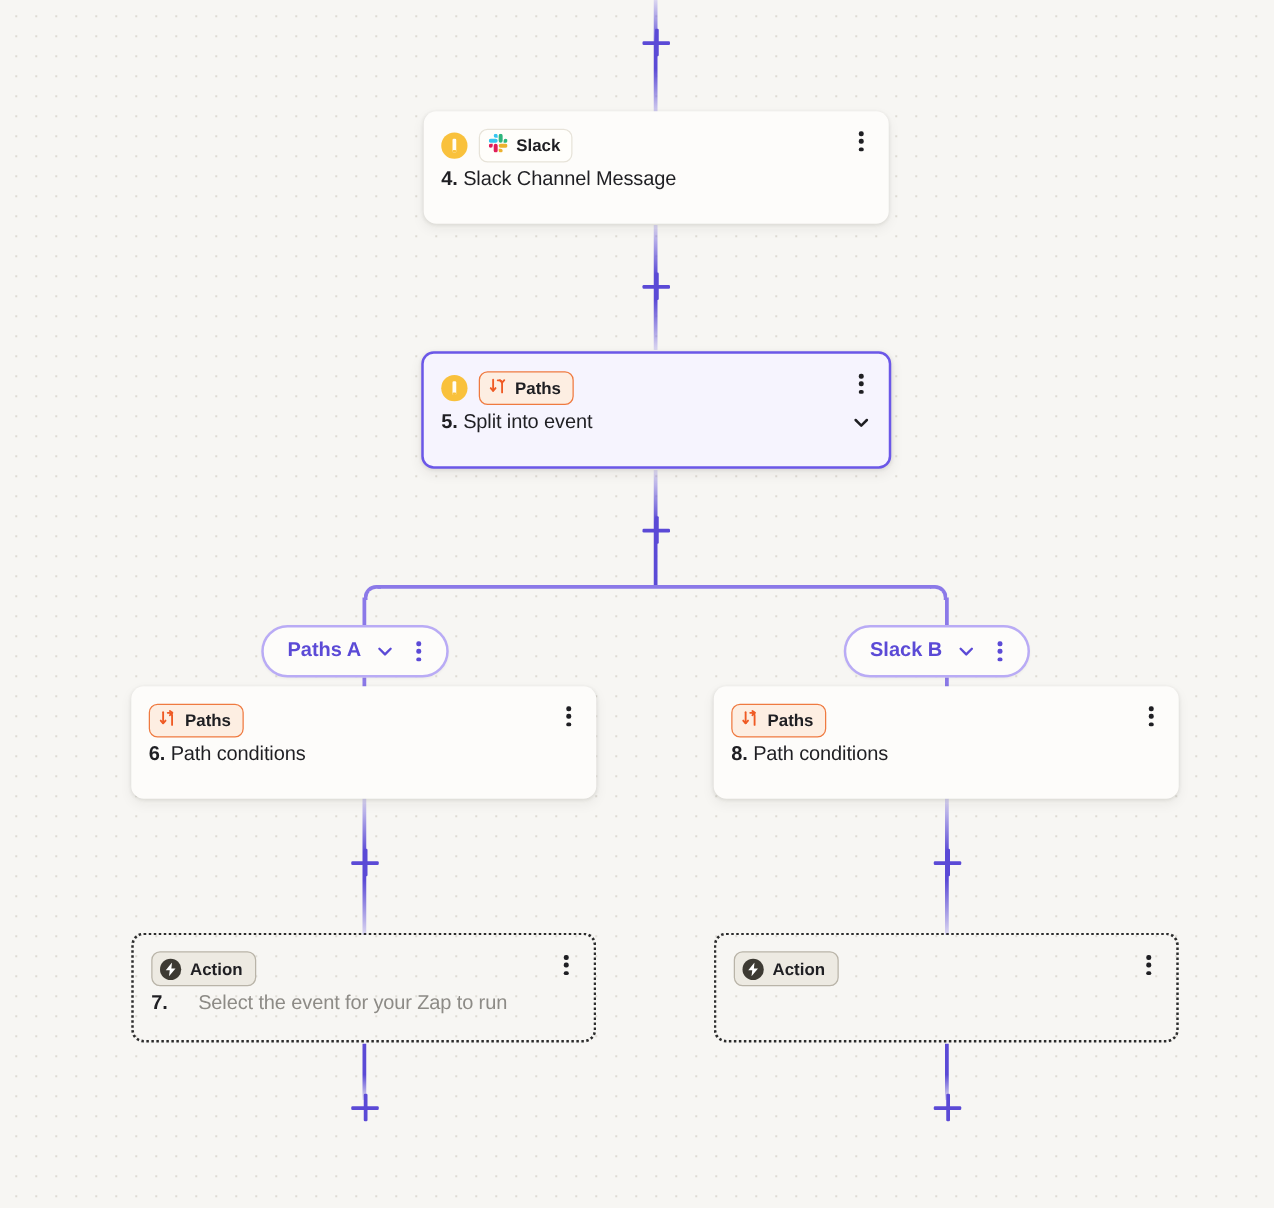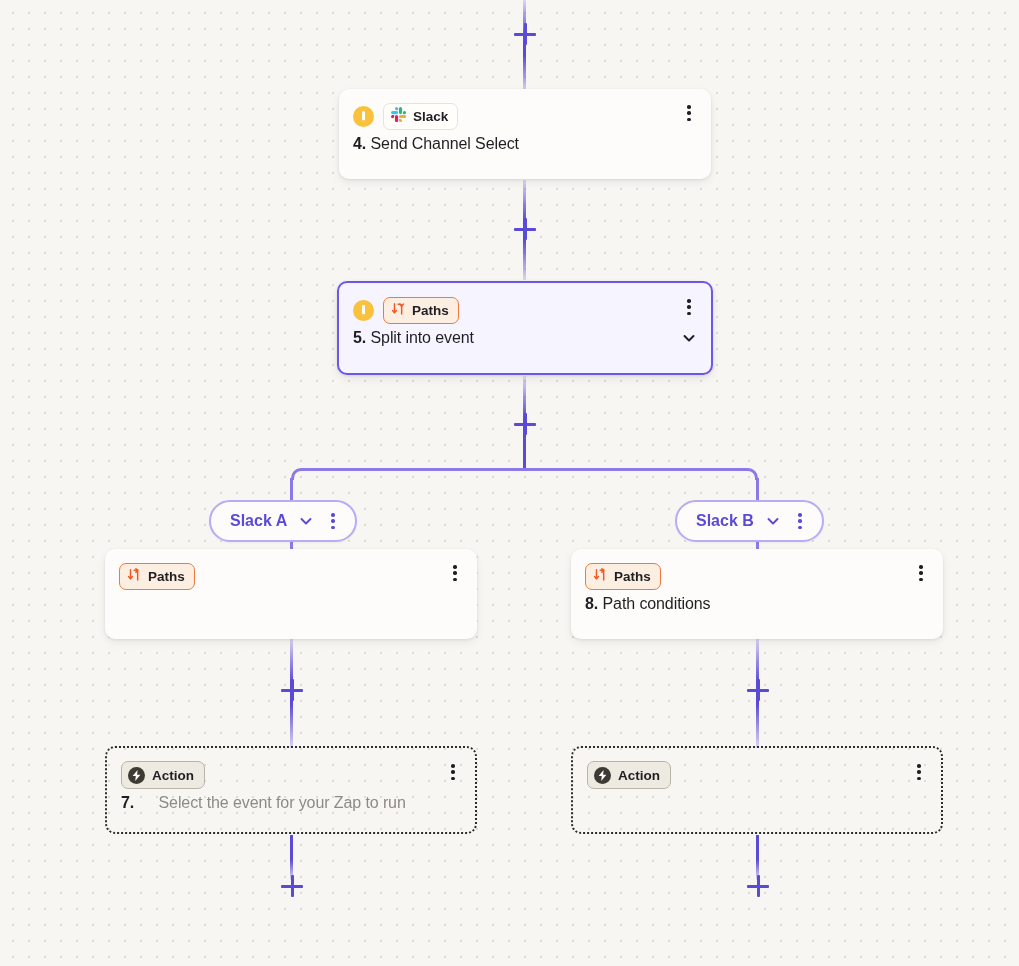--- a/index.html
+++ b/index.html
@@ -348,21 +348,21 @@
       </div>
       <button class="kebab">
         <i></i>
           <i></i>
           <i></i>
       </button>
     </div>
     <div class="card-bottom">
       <div class="card-title">
         <span class="step-num">4.</span>
-        <span class="step-label">Send Channel Select</span>
+        <span class="step-label">Slack Channel Message</span>
       </div>
     </div>
   </div>
 
   <div class="node-card selected" style="left:337px; top:281px; width:376px; height:94px;">
     <div class="card-top">
       <div class="warn-badge">
           <span></span>
         </div>
       <div class="paths-chip">
@@ -389,21 +389,21 @@
       </div>
       <span class="chev">
         <svg width="16" height="16" viewBox="0 0 16 16" fill="none" stroke="#1f1f23" stroke-width="2" stroke-linecap="round" stroke-linejoin="round">
           <path d="M3.5 6 L8 10.5 L12.5 6"></path>
         </svg>
       </span>
     </div>
   </div>
 
   <div class="path-pill" style="left:209px; top:500px;">
-    <span class="pill-label">Slack A</span>
+    <span class="pill-label">Paths A</span>
     <span class="chev">
       <svg width="16" height="16" viewBox="0 0 16 16" fill="none" stroke="#5b4ad6" stroke-width="1.9" stroke-linecap="round" stroke-linejoin="round">
         <path d="M3.5 6 L8 10.5 L12.5 6"></path>
       </svg>
     </span>
     <button class="pill-kebab">
       <i></i>
         <i></i>
         <i></i>
     </button>
@@ -436,20 +436,26 @@
           </svg>
         </span>
         <span>Paths</span>
       </div>
       <button class="kebab">
         <i></i>
           <i></i>
           <i></i>
       </button>
     </div>
+    <div class="card-bottom">
+      <div class="card-title">
+        <span class="step-num">6.</span>
+        <span class="step-label">Path conditions</span>
+      </div>
+    </div>
   </div>
 
   <div class="node-card placeholder" style="left:105px; top:746px; width:372px; height:88px;">
     <div class="card-top">
       <div class="action-chip">
         <span class="action-dot">
           <svg width="9" height="11" viewBox="0 0 9 11">
             <path d="M5.6 0 L0.6 6.1 H3.8 L3.2 11 L8.4 4.7 H5.1 Z" fill="#ffffff"></path>
           </svg>
         </span>

